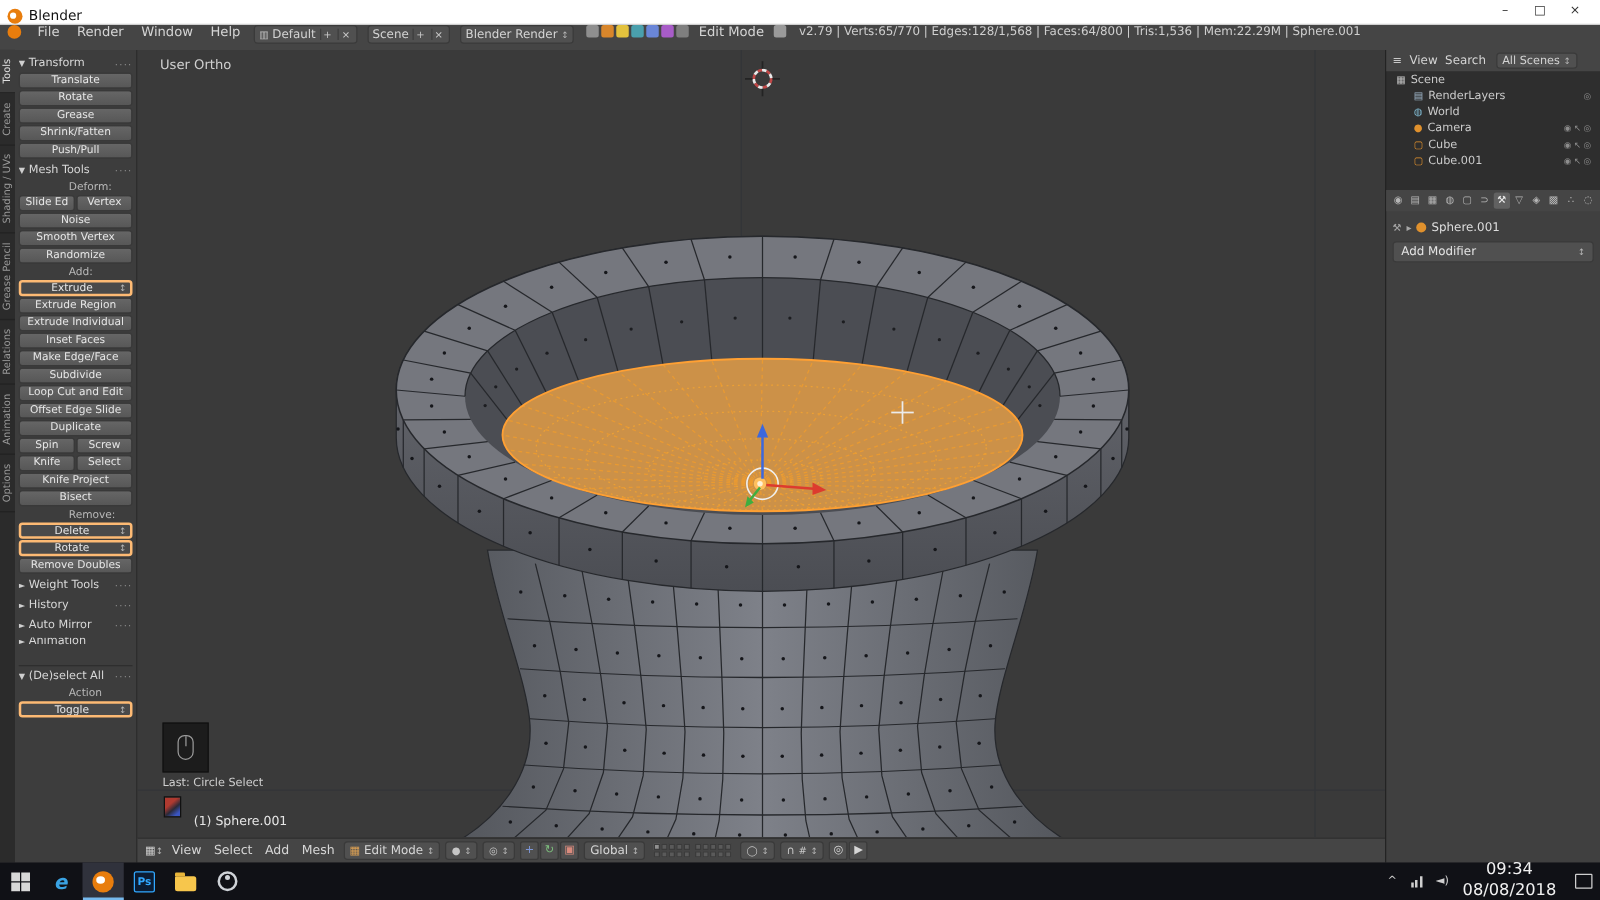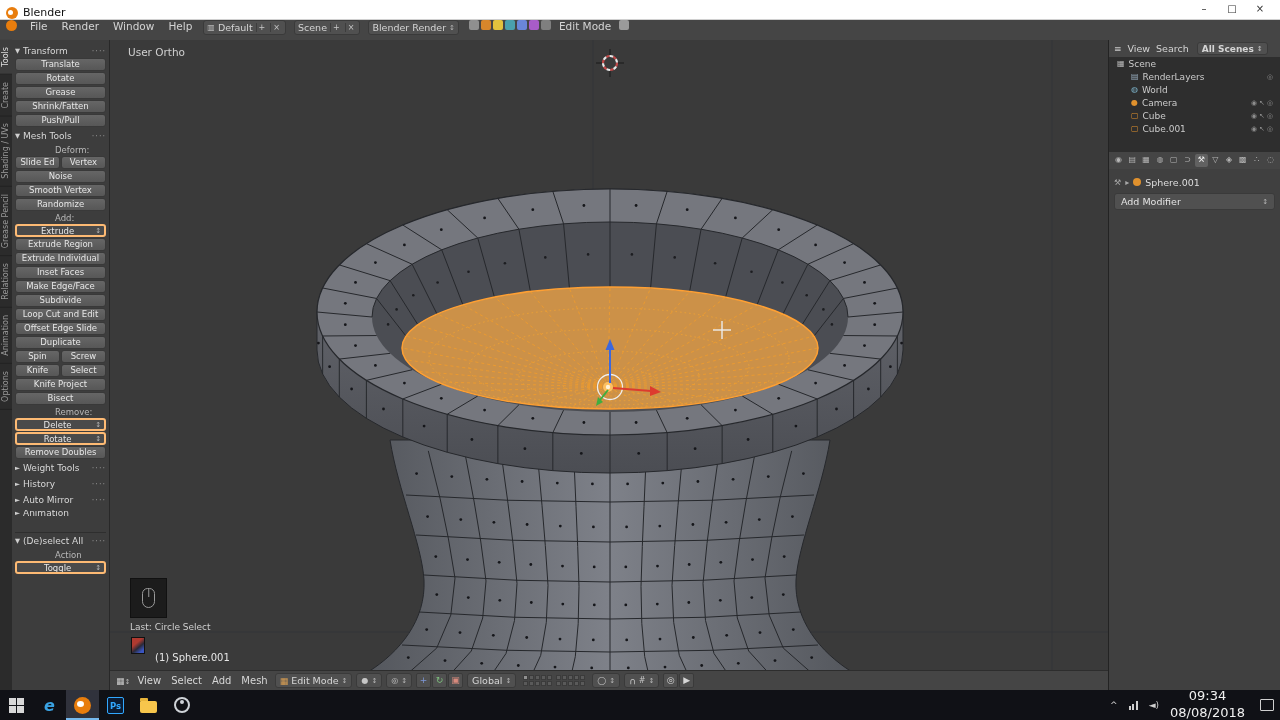--- a/index.html
+++ b/index.html
@@ -64,21 +64,21 @@
   .mgroup { display:flex; gap:1px; }
   .mbtn { width:15px; height:15px; background:#505050; border:1px solid #3a3a3a; border-radius:2px; font-size:9px; text-align:center; line-height:13px; }
   .layers { display:flex; gap:4px; margin:0 3px; }
   .lgrp { display:grid; grid-template-columns:repeat(5,5px); grid-auto-rows:5px; gap:1px; }
   .lcell { background:#5a5a5a; border:1px solid #3b3b3b; }
   .lcell.on { background:#909090; }
 
   
   #outliner { left:1108px; top:40px; width:172px; height:112px; background:#2e2e2e; border-left:1px solid #232323; }
   .oheader { height:17px; background:#454545; display:flex; align-items:center; gap:6px; padding:0 5px; font-size:9.5px; color:#d4d4d4; }
-  .oheader .hsel { height:13px; font-size:9px; margin-left:2px;font-weight:bold; }
+  .oheader .hsel { height:13px; font-size:9px; margin-left:2px; }
   .orow { display:flex; align-items:center; height:13px; font-size:9px; color:#cbcbcb; padding-left:8px; gap:4px; }
   .orow.d1 { padding-left:22px; }
   .oicon { font-size:8px; line-height:1; }
   .ricons { margin-left:auto; margin-right:5px; color:#8d8d8d; font-size:7px; letter-spacing:2px; }
 
   
   #props { left:1108px; top:152px; width:172px; height:538px; background:#404040; border-left:1px solid #232323; }
   .ptabs { height:17px; background:#454545; display:flex; align-items:center; gap:1px; padding:0 3px; }
   .ptab { width:13px; height:13px; line-height:12px; text-align:center; font-size:8px; color:#b5b5b5; border-radius:2px; }
   .ptab.active { background:#616161; color:#f0f0f0; }
@@ -149,20 +149,21 @@
       <span class="mi" style="background:#8f8f8f"></span>
       <span class="mi" style="background:#d8862b"></span>
       <span class="mi" style="background:#e3c23d"></span>
       <span class="mi" style="background:#4aa0ad"></span>
       <span class="mi" style="background:#6a86d8"></span>
       <span class="mi" style="background:#a85cc8"></span>
       <span class="mi" style="background:#7f7f7f"></span>
     </span>
     <span>Edit Mode</span>
     <span class="mi" style="background:#9a9a9a;margin-left:4px"></span>
+    <span class="stats">v2.79 | Verts:65/770 | Edges:128/1,568 | Faces:64/800 | Tris:1,536 | Mem:22.29M | Sphere.001</span>
   </div>
 
   <div id="tabstrip" class="abs">
     <div class="vtab active">Tools</div>
     <div class="vtab">Create</div>
     <div class="vtab">Shading / UVs</div>
     <div class="vtab">Grease Pencil</div>
     <div class="vtab">Relations</div>
     <div class="vtab">Animation</div>
     <div class="vtab">Options</div>

